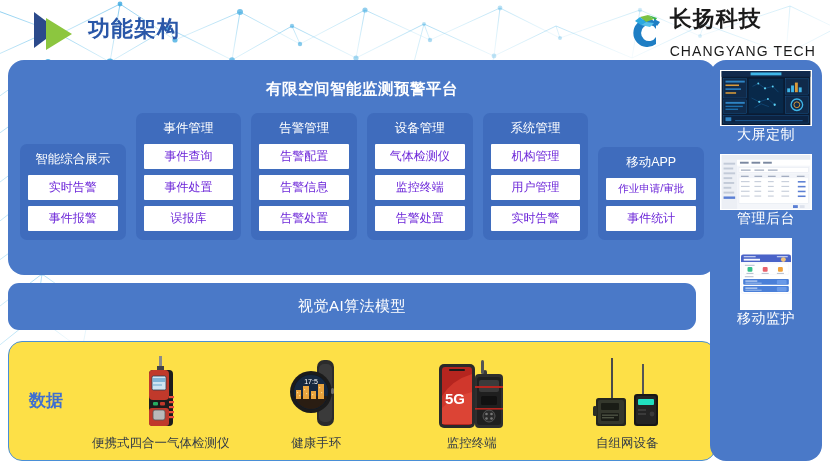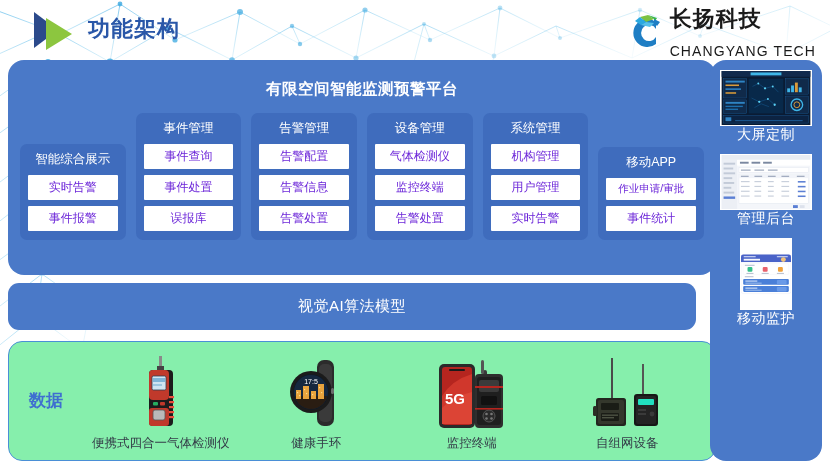--- a/index.html
+++ b/index.html
@@ -79,21 +79,21 @@
     background: #4a79c8; border-radius: 11px; z-index: 2;
     display: flex; align-items: center; justify-content: center;
   }
   .ai-band-title {
     color: #ffffff; font-size: 15px; font-weight: normal; letter-spacing: .5px;
   }
 
   
   .data-panel {
     position: absolute; left: 8px; top: 341px; width: 708px; height: 120px;
-    background: #86efac; border: 1.6px solid #4a8fd6; border-radius: 14px;
+    background: #fde047; border: 1.6px solid #4a8fd6; border-radius: 14px;
     z-index: 2; display: flex; align-items: stretch;
   }
   .data-label {
     width: 74px; display: flex; align-items: center; justify-content: center;
     color: #3f6fd0; font-size: 17px; font-weight: bold;
     line-height: 1.15; text-align: center;
   }
   .devices {
     flex: 1; display: flex; align-items: flex-end; justify-content: space-around;
     padding: 6px 10px 8px 0;

